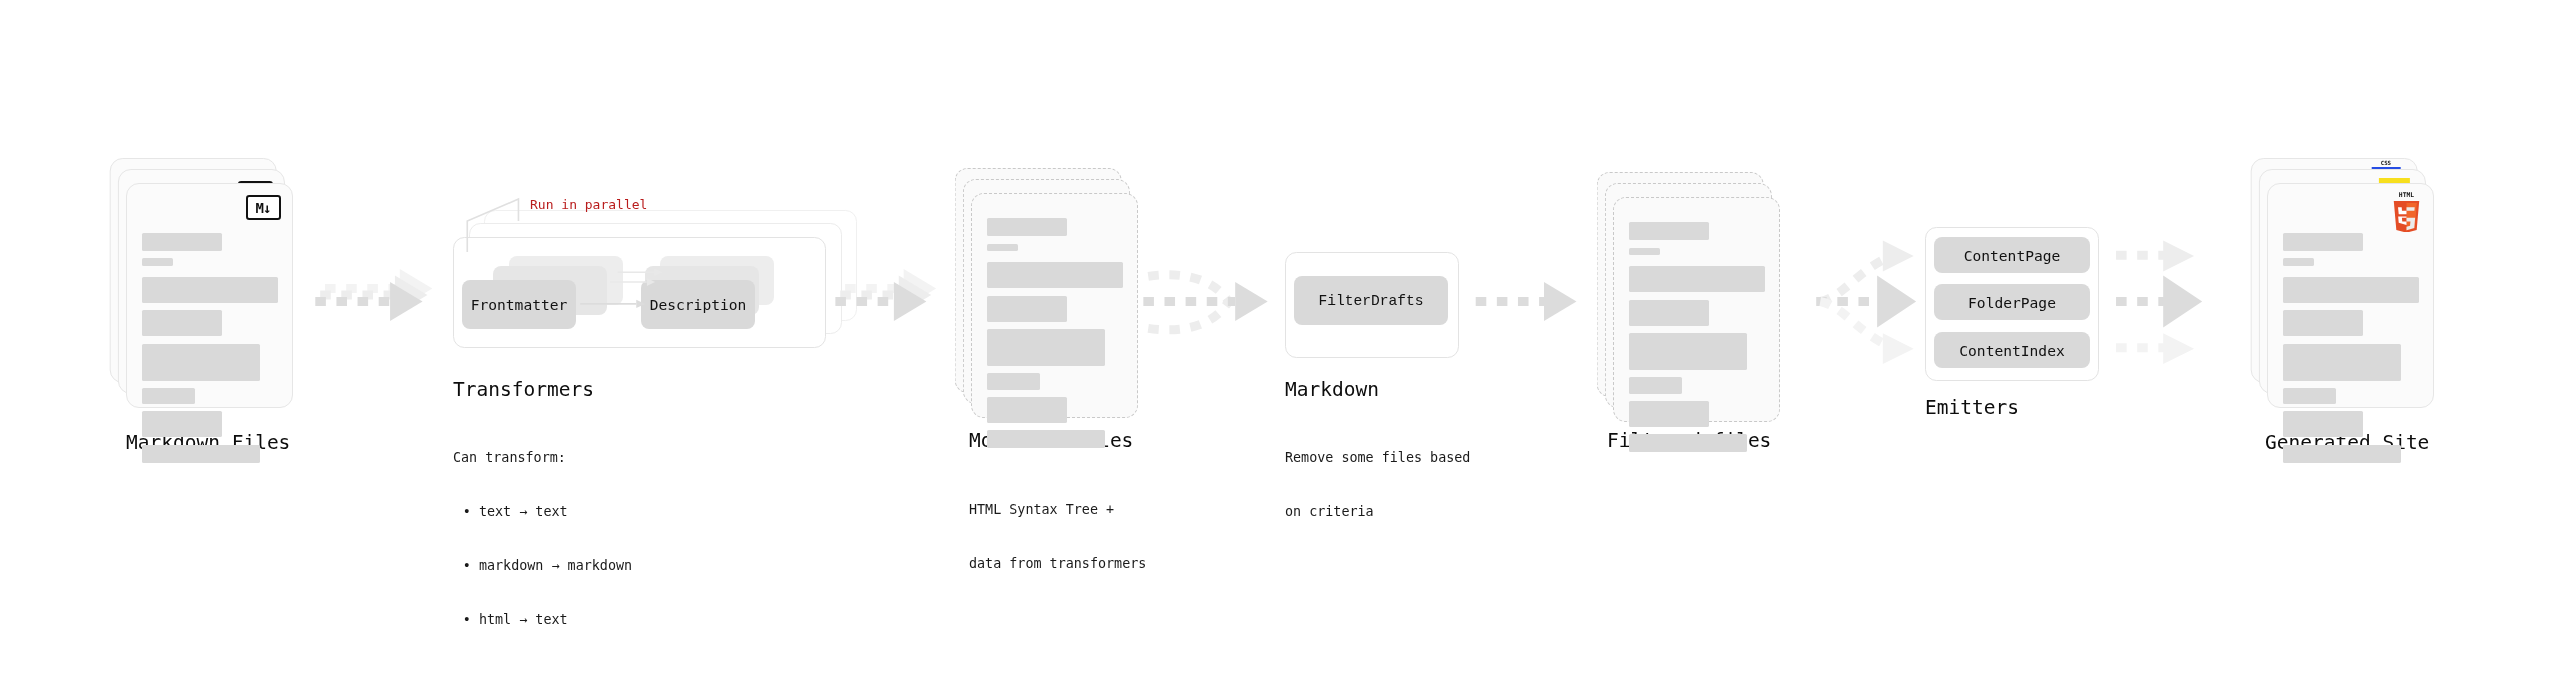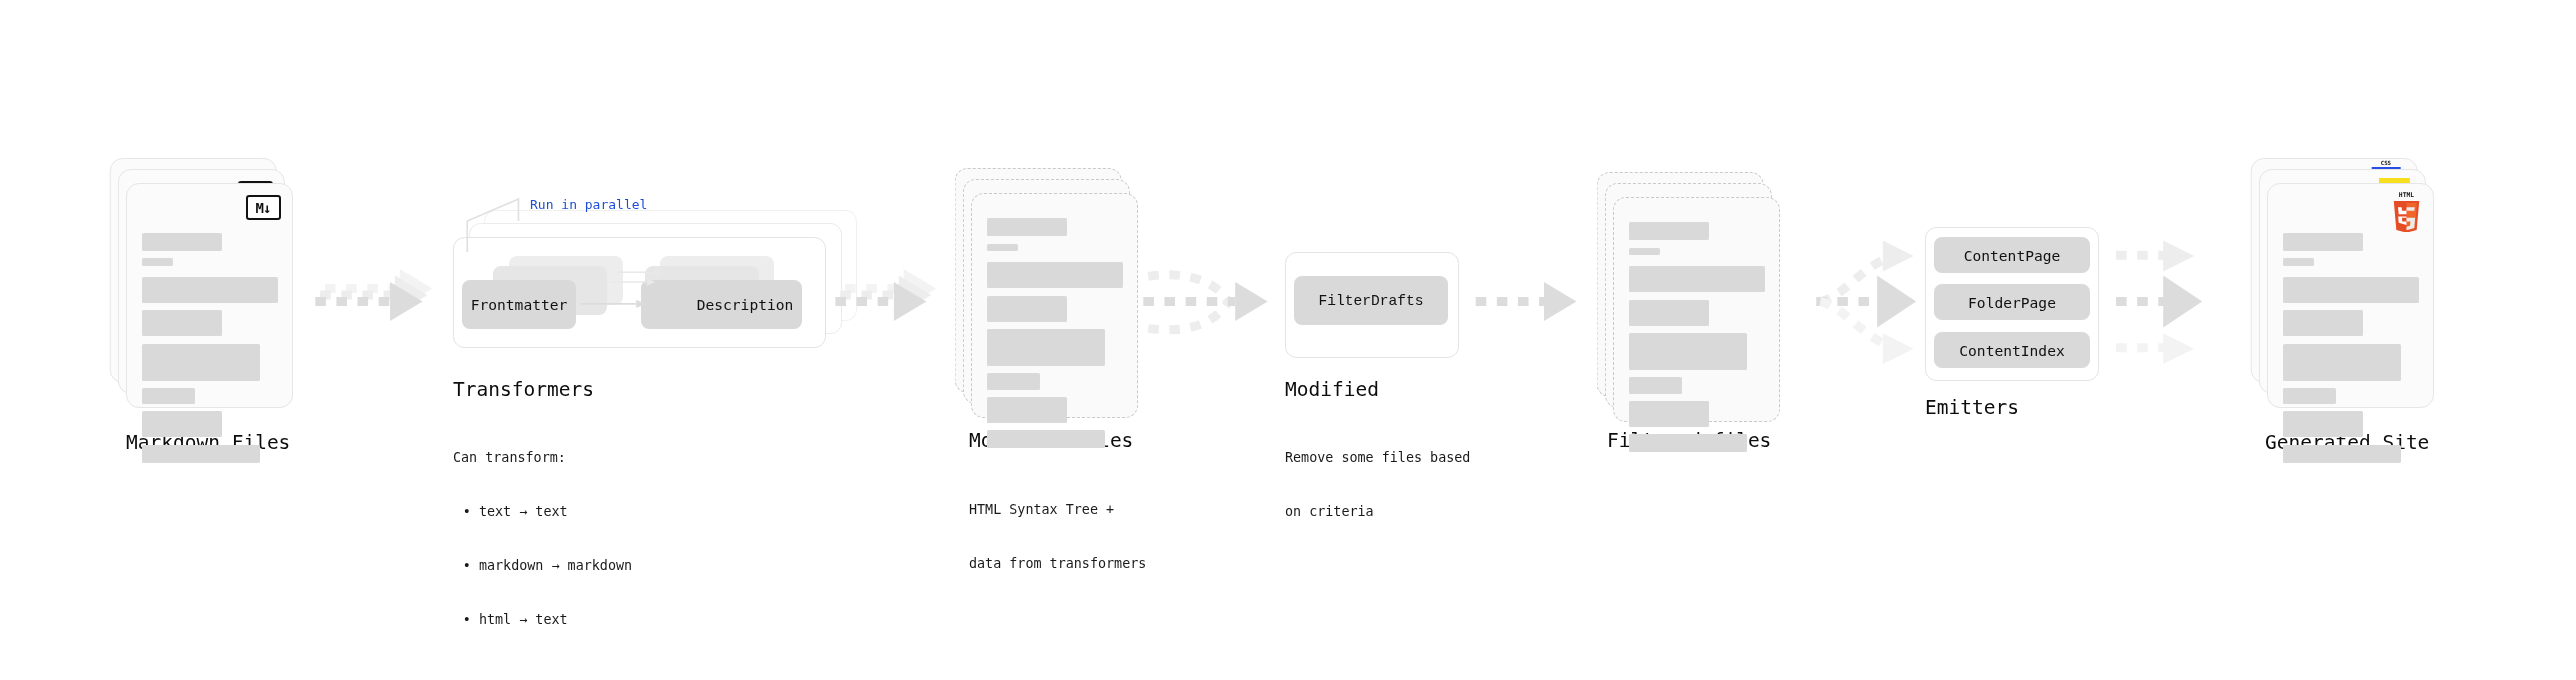--- a/index.html
+++ b/index.html
@@ -88,21 +88,21 @@
     background:#d9d9d9;border-radius:8.1px;
     display:flex;align-items:center;justify-content:center;
     font-size:14.6px;color:#111;white-space:pre;
   }
   .chip.ghost1{background:#e6e6e6;}
   .chip.ghost2{background:#ededed;}
 
   
   .svgl{position:absolute;left:0;top:0;overflow:visible;pointer-events:none;}
   .parallel-lbl{
-    position:absolute;font-size:13px;color:#1d4ed8;white-space:pre;
+    position:absolute;font-size:13px;color:#b91c1c;white-space:pre;
   }
 </style>
 </head>
 <body>
 
 <div class="stage">
 
   <div class="node" style="left:126px;top:183px;">
     <div class="doc s1">
       <div class="mdbadge">M↓</div>
@@ -131,21 +131,21 @@
     <div class="box" style="left:484px;top:210px;width:373px;height:111px;border-color:#f0f0f0;"></div>
     <div class="box" style="left:469px;top:223px;width:373px;height:111px;border-color:#ececec;"></div>
     <div class="box" style="left:453px;top:237px;width:373px;height:111px;"></div>
 
     <div class="chip ghost2" style="left:509px;top:256px;width:114px;height:49px;"></div>
     <div class="chip ghost1" style="left:493px;top:266px;width:114px;height:49px;"></div>
     <div class="chip ghost2" style="left:660px;top:256px;width:114px;height:49px;"></div>
     <div class="chip ghost1" style="left:645px;top:266px;width:114px;height:49px;"></div>
 
     <div class="chip" style="left:462px;top:280px;width:114px;height:49px;">Frontmatter</div>
-    <div class="chip" style="left:641px;top:280px;width:114px;height:49px;padding-left:47px;">Description</div>
+    <div class="chip" style="left:641px;top:280px;width:114px;height:49px;">Description</div>
 
     <svg class="svgl" width="2576" height="681" viewBox="0 0 3170 838">
       <g stroke="#e8e8e8" stroke-width="2" fill="none">
         <path d="M760,335 L805,335"></path>
         <path d="M751,347 L796,347"></path>
       </g>
       <g fill="#e8e8e8">
         <path d="M805,330 l10,5 l-10,5 z"></path>
         <path d="M796,342 l10,5 l-10,5 z"></path>
       </g>
@@ -187,21 +187,21 @@
   <div class="cap" style="left:969px;top:429px;">Modified files</div>
   <div class="sub" style="left:969px;top:465px;">
     <div>HTML Syntax Tree +</div>
     <div>data from transformers</div>
   </div>
 
   <div class="node">
     <div class="box" style="left:1285px;top:252px;width:174px;height:106px;"></div>
     <div class="chip" style="left:1294px;top:276px;width:154px;height:49px;font-family:Liberation Mono, monospace;">FilterDrafts</div>
   </div>
-  <div class="cap" style="left:1285px;top:378px;">Modified</div>
+  <div class="cap" style="left:1285px;top:378px;">Markdown</div>
   <div class="sub" style="left:1285px;top:413px;">
     <div>Remove some files based</div>
     <div>on criteria</div>
   </div>
 
   <div class="node" style="left:1613px;top:197px;">
     <div class="doc dashed s1"></div>
     <div class="doc dashed s2"></div>
     <div class="doc dashed s3">
       <div class="lines" style="top:24.4px;">

